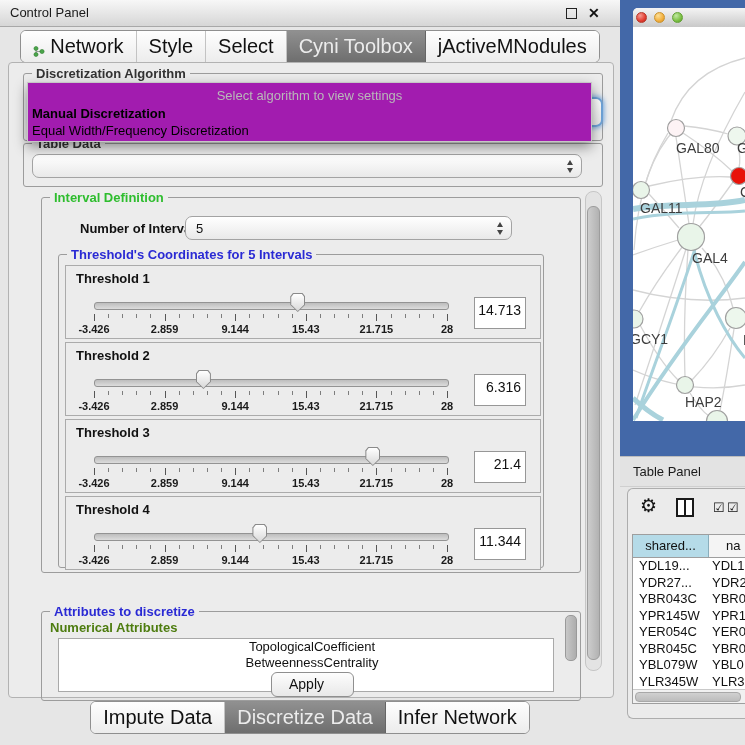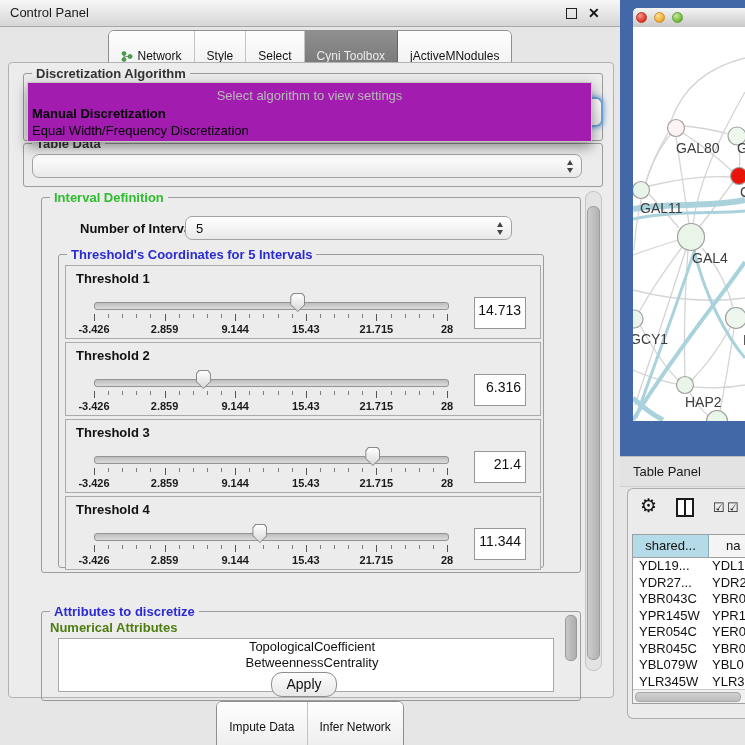--- a/index.html
+++ b/index.html
@@ -6,21 +6,21 @@
   #app{position:relative;width:745px;height:745px;overflow:hidden;background:#e6e6e6;}
   
   #left{position:absolute;left:0;top:0;width:620px;height:745px;}
   .titlebar{position:absolute;left:0;top:0;width:620px;height:26px;
     background:linear-gradient(#f7f7f7,#d6d6d6);border-bottom:1px solid #a8a8a8;}
   .titlebar .title{position:absolute;left:10px;top:0;line-height:26px;font-size:13px;color:#1a1a1a;}
   .float-ic{position:absolute;left:566px;top:8px;width:9px;height:9px;border:1.5px solid #222;background:transparent;}
   .close-ic{position:absolute;left:588px;top:4px;font-size:14px;font-weight:700;color:#111;line-height:18px;}
   .toptabs{position:absolute;left:0;top:30px;width:620px;display:flex;justify-content:center;}
   .tabgroup{display:inline-flex;border:1px solid #8f8f8f;border-radius:6px;overflow:hidden;background:#fff;}
-  .ttab{padding:18px 12px;font-size:12px;color:#111;background:linear-gradient(#fefefe,#ececec);
+  .ttab{padding:4px 12px;font-size:20px;color:#111;background:linear-gradient(#fefefe,#ececec);
     border-right:1px solid #c3c3c3;display:flex;align-items:flex-end;gap:5px;white-space:nowrap;cursor:default;}
   .ttab:last-child{border-right:none;}
   .ttab.sel{background:linear-gradient(#909090,#6e6e6e);color:#ececec;border-right-color:#666;}
   .mainpanel{position:absolute;left:8px;top:62px;width:604px;height:634px;background:#ececec;
     border:1px solid #b2b2b2;border-radius:4px;}
   .fs{position:absolute;border:1px solid #9c9c9c;border-radius:3px;}
   .fs>.legend{position:absolute;top:-8px;left:8px;background:#ececec;padding:0 4px;font-size:13px;font-weight:700;color:#333;white-space:nowrap;}
   .legend.green{color:#2ebd2e;}
   .legend.blue{color:#2a2ad4;}
   .combo{position:absolute;display:flex;align-items:center;background:linear-gradient(#ffffff,#e9e9e9);
@@ -54,21 +54,21 @@
   .tlabel{position:absolute;top:57px;transform:translateX(-50%);font-size:11px;font-weight:700;color:#1a1a1a;white-space:nowrap;}
   .vbox{position:absolute;left:408px;top:31px;width:52px;height:32px;background:#fff;border:1px solid #979797;
     font-size:14px;color:#111;text-align:right;line-height:24px;padding-right:4px;box-sizing:border-box;}
   .attr-label{position:absolute;left:8px;top:8px;font-size:13px;font-weight:700;color:#4d7c0f;}
   .attr-list{position:absolute;left:16px;top:26px;width:496px;height:54px;background:#fff;border:1px solid #a9a9a9;
     overflow:hidden;box-sizing:border-box;}
   .attr-item{font-size:13px;color:#111;line-height:16px;padding-left:12px;white-space:nowrap;}
   .attr-scroll{position:absolute;right:3px;top:3px;width:10px;height:44px;border-radius:5px;
     background:linear-gradient(90deg,#c8c8c8,#adadad);border:1px solid #9a9a9a;}
   .applybtn{position:absolute;left:262px;top:609px;width:64px;height:23px;background:linear-gradient(#fdfdfd,#e8e8e8);
-    border:1px solid #8f8f8f;border-radius:11px;font-size:14px;color:#111;text-align:center;line-height:22px;}
+    border:1px solid #8f8f8f;border-radius:6px;font-size:14px;color:#111;line-height:22px;padding-left:17px;}
   .bottabs{position:absolute;left:0;top:701px;width:620px;display:flex;justify-content:center;}
   
   #right{position:absolute;left:620px;top:0;width:125px;height:745px;overflow:hidden;}
   .netframe{position:absolute;left:0;top:0;width:125px;height:456px;background:#4368a8;}
   .macwin{position:absolute;left:13px;top:8px;width:112px;height:413px;border-radius:5px 0 0 0;overflow:hidden;background:#fff;}
   .mactitle{position:absolute;left:0;top:0;width:112px;height:19px;
     background:linear-gradient(#f4f4f4,#c9c9c9);border-bottom:1px solid #8a8a8a;}
   .light{position:absolute;top:4px;width:11px;height:11px;border-radius:50%;}
   .light.red{left:3px;background:radial-gradient(circle at 35% 30%,#f59a90,#e33e32 60%,#b32016);border:1px solid #b5382b;box-sizing:border-box;}
   .light.yellow{left:21px;background:radial-gradient(circle at 35% 30%,#fbe099,#f3af3d 60%,#cf8a1f);border:1px solid #c8922f;box-sizing:border-box;}
@@ -349,20 +349,23 @@
         <div class="opt1">Manual Discretization</div>
         <div class="opt2">Equal Width/Frequency Discretization</div>
       </div>
     </div>
 
     <div class="bottabs">
       <div class="tabgroup" id="bottabs">
           <div class="ttab">
             <span>Impute Data</span>
           </div>
+          <div class="ttab sel">
+            <span>Discretize Data</span>
+          </div>
           <div class="ttab">
             <span>Infer Network</span>
           </div>
         </div>
     </div>
   </div>
 
   <div id="right">
     <div class="netframe">
       <div class="macwin">

